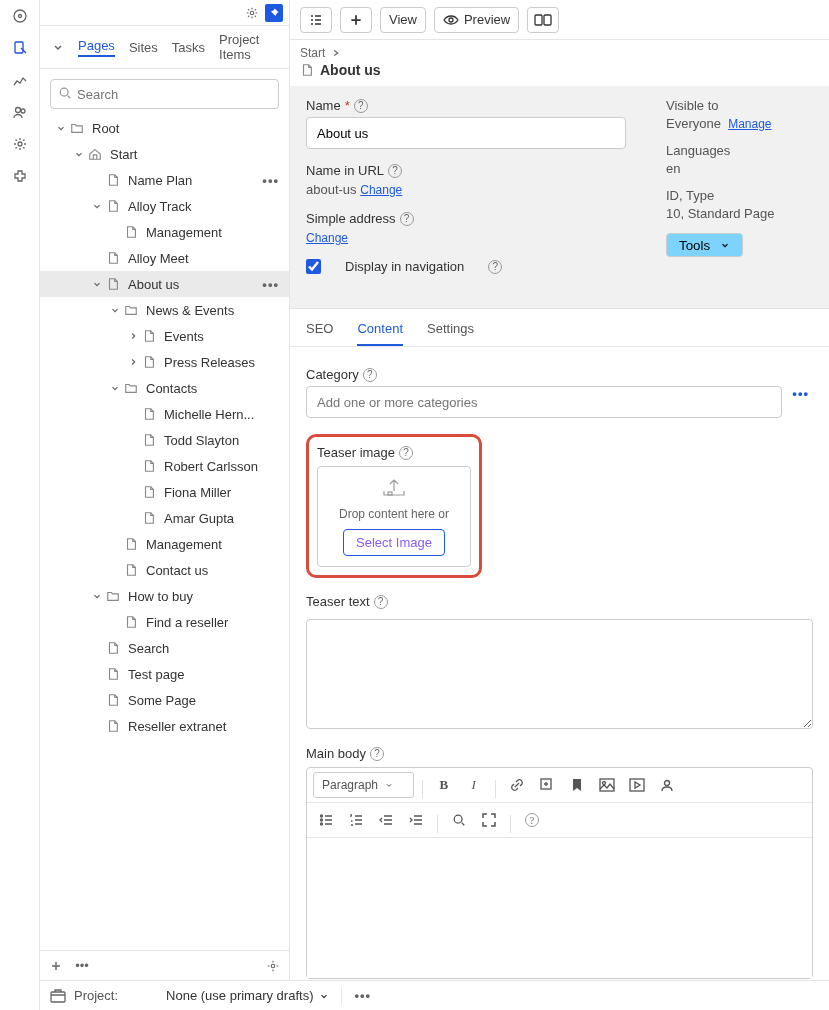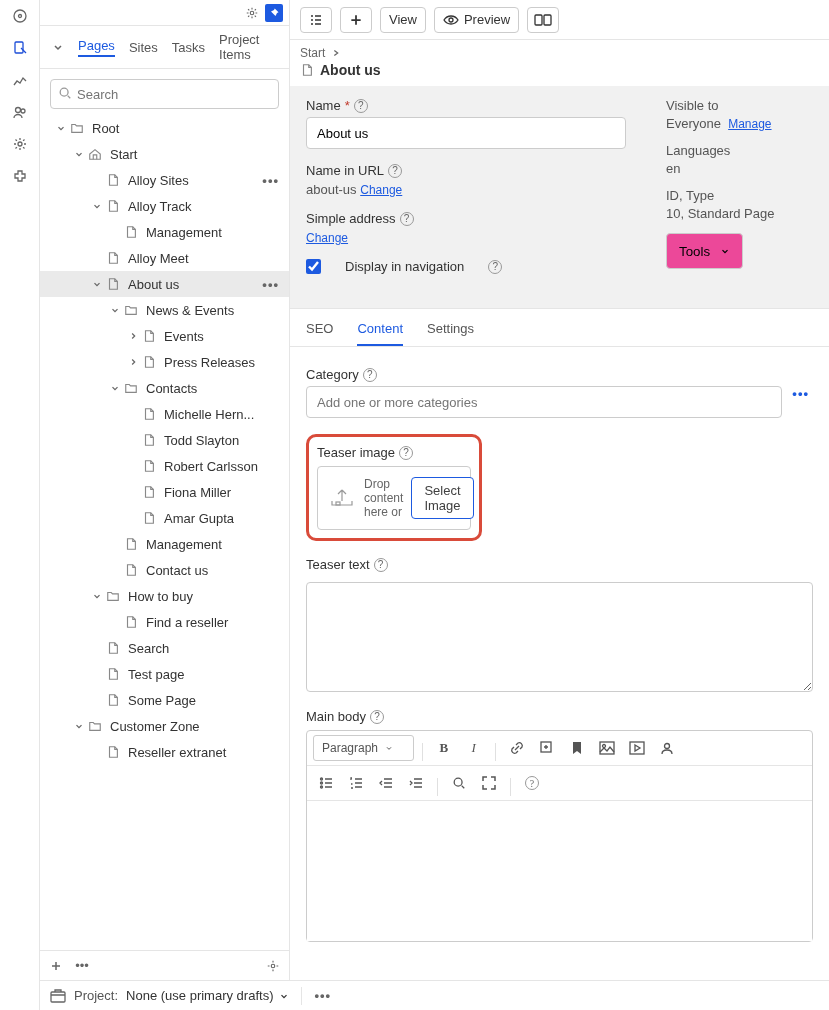--- a/index.html
+++ b/index.html
@@ -40,21 +40,21 @@
 .panel-footer .spacer { flex: 1; }
 .ft-btn { width: 20px; height: 20px; display: flex; align-items: center; justify-content: center; color: #666; cursor: pointer; border: 1px solid transparent; }
 
 .recent-row { display: flex; align-items: center; height: 30px; border-top: 1px solid #e5e5e5; padding: 0 10px; gap: 8px; cursor: pointer; }
 .recent-row .chev { color: #666; }
 .recent-row .lbl { font-weight: 600; }
 
 
 .project-bar { position: absolute; left: 40px; bottom: 0; height: 30px; border-top: 1px solid #e5e5e5; display: flex; align-items: center; padding: 0 10px; gap: 8px; background: #fff; width: 789px; }
 .project-label { color: #555; }
-.project-select { display: flex; align-items: center; gap: 6px; color: #333; cursor: pointer; }
+.project-select { display: flex; align-items: center; gap: 6px; color: #333; cursor: pointer; margin-left: 40px; }
 .project-bar .sep { width:1px; height:18px; background:#e5e5e5; margin: 0 4px;}
 
 
 .main { flex: 1; display: flex; flex-direction: column; overflow: hidden; }
 .main-topbar { height: 40px; display: flex; align-items: center; gap: 8px; padding: 0 10px; border-bottom: 1px solid #e5e5e5; }
 .tb-btn { height: 26px; border: 1px solid #ccc; border-radius: 4px; padding: 0 8px; display: flex; align-items: center; gap: 5px; background: #fff; cursor: pointer; font-size: 13px; color: #333; }
 .tb-btn.iconly { width: 32px; justify-content: center; padding: 0; }
 
 .crumb-row { padding: 6px 10px 0 10px; color: #666; font-size: 12px; display: flex; align-items: center; gap: 6px; }
 .title-row { display: flex; align-items: center; gap: 6px; padding: 2px 10px 8px 10px; }
@@ -68,36 +68,36 @@
 .req { color: #c0392b; }
 .help-ic { width: 14px; height: 14px; border: 1px solid #999; border-radius: 50%; font-size: 10px; display: inline-flex; align-items: center; justify-content: center; color: #666; cursor: pointer; }
 .text-input { width: 320px; height: 32px; border: 1px solid #ccc; border-radius: 4px; padding: 0 10px; background: #fff; font-size: 13px; }
 .static-val { color: #555; }
 .link { color: #1d5ae0; text-decoration: underline; cursor: pointer; font-size: 12px; }
 .check-row { display: flex; align-items: center; gap: 24px; }
 .check-row input { width: 15px; height: 15px; accent-color: #1d5ae0; }
 
 .sidebox-label { color: #555; margin-bottom: 3px; }
 .sidebox-val { color: #555; margin-bottom: 12px; }
-.tools-btn { height: 36px; border: 1px solid #ccc; border-radius: 4px; padding: 0 12px 0 12px; display: inline-flex; align-items: center; gap: 10px; background: #ec4899; cursor: pointer; }
+.tools-btn { height: 24px; border: 1px solid #ccc; border-radius: 4px; padding: 0 12px 0 12px; display: inline-flex; align-items: center; gap: 10px; background: #7dd3fc; cursor: pointer; }
 
 .content-tabs { display: flex; gap: 24px; padding: 12px 16px 0 16px; border-bottom: 1px solid #e5e5e5; }
 .ctab { padding-bottom: 8px; cursor: pointer; color: #555; }
 .ctab.active { color: #1d5ae0; border-bottom: 2px solid #1d5ae0; }
 
 .content-body { padding: 20px 16px; overflow: auto; flex: 1; }
 .cat-row { display: flex; align-items: flex-start; gap: 6px; }
 .cat-input { flex: 1; height: 32px; border: 1px solid #ccc; border-radius: 4px; padding: 0 10px; background: #fff; color: #888; font-size: 13px; }
 .dots-btn { color: #1d5ae0; font-weight: bold; cursor: pointer; letter-spacing: 1px; padding: 0 4px; }
 
 .teaser-highlight { border: 3px solid #d94b3a; border-radius: 10px; padding: 8px; width: 176px; margin-top: 16px; }
-.dropzone { border: 1px solid #ccc; border-radius: 4px; padding: 10px; display: flex; flex-direction: row; align-items: center; gap: 8px; background: #fff; margin-top: 6px; }
+.dropzone { border: 1px solid #ccc; border-radius: 4px; padding: 10px; display: flex; flex-direction: column; align-items: center; gap: 8px; background: #fff; margin-top: 6px; }
 .upload-ic { color: #999; }
 .dz-text { color: #666; font-size: 12px; }
-.select-image-btn { border: 1px solid #1d5ae0; color: #404040; background: #fff; border-radius: 4px; padding: 5px 12px; cursor: pointer; font-size: 13px; }
+.select-image-btn { border: 1px solid #1d5ae0; color: #8b5cf6; background: #fff; border-radius: 4px; padding: 5px 12px; cursor: pointer; font-size: 13px; }
 
 .teaser-text-box { width: 100%; height: 110px; border: 1px solid #ccc; border-radius: 4px; margin-top: 6px; background: #fff; }
 
 .editor { border: 1px solid #ccc; border-radius: 4px; margin-top: 6px; }
 .ed-toolbar { display: flex; align-items: flex-end; gap: 4px; padding: 4px 6px; border-bottom: 1px solid #e5e5e5; flex-wrap: wrap; }
 .ed-sel { height: 26px; border: 1px solid #ccc; border-radius: 3px; padding: 0 20px 0 8px; font-size: 12px; background: #fff; cursor: pointer; position: relative; display: inline-flex; align-items: center; color: #555;}
 .ed-btn { width: 26px; height: 26px; display: flex; align-items: center; justify-content: center; color: #555; cursor: pointer; border-radius: 3px; font-family: Georgia, serif; }
 .ed-sep { width: 1px; height: 18px; background: #e0e0e0; margin: 0 4px; }
 .ed-body { height: 140px; background: #fff; }
 
@@ -213,21 +213,21 @@
         </div>
         <div class="tree-row">
           <span class="tree-indent" style="width:52px"></span>
           <span class="tree-toggle"></span>
           <span class="tree-icon">
             <svg width="14" height="14" viewBox="0 0 16 16" fill="none" stroke="currentColor" stroke-width="1.3">
               <path d="M4 2h6l3 3v9H4z"></path>
               <path d="M10 2v3h3"></path>
             </svg>
           </span>
-          <span class="tree-label">Alloy Sites</span>
+          <span class="tree-label">Name Plan</span>
           <span class="tree-menu">•••</span>
         </div>
         <div class="tree-row">
           <span class="tree-indent" style="width:52px"></span>
           <span class="tree-toggle">
             <svg width="10" height="10" viewBox="0 0 12 12" fill="none" stroke="currentColor" stroke-width="1.5">
               <path d="M3 5l3 3 3-3"></path>
             </svg>
           </span>
           <span class="tree-icon">
@@ -461,34 +461,20 @@
         <div class="tree-row">
           <span class="tree-indent" style="width:52px"></span>
           <span class="tree-toggle"></span>
           <span class="tree-icon">
             <svg width="14" height="14" viewBox="0 0 16 16" fill="none" stroke="currentColor" stroke-width="1.3">
               <path d="M4 2h6l3 3v9H4z"></path>
               <path d="M10 2v3h3"></path>
             </svg>
           </span>
           <span class="tree-label">Some Page</span>
-        </div>
-        <div class="tree-row">
-          <span class="tree-indent" style="width:34px"></span>
-          <span class="tree-toggle">
-            <svg width="10" height="10" viewBox="0 0 12 12" fill="none" stroke="currentColor" stroke-width="1.5">
-              <path d="M3 5l3 3 3-3"></path>
-            </svg>
-          </span>
-          <span class="tree-icon">
-            <svg width="14" height="14" viewBox="0 0 16 16" fill="none" stroke="currentColor" stroke-width="1.3">
-              <path d="M2 4h4l1.5 1.5H14V13H2z"></path>
-            </svg>
-          </span>
-          <span class="tree-label">Customer Zone</span>
         </div>
         <div class="tree-row">
           <span class="tree-indent" style="width:52px"></span>
           <span class="tree-toggle"></span>
           <span class="tree-icon">
             <svg width="14" height="14" viewBox="0 0 16 16" fill="none" stroke="currentColor" stroke-width="1.3">
               <path d="M4 2h6l3 3v9H4z"></path>
               <path d="M10 2v3h3"></path>
             </svg>
           </span>

